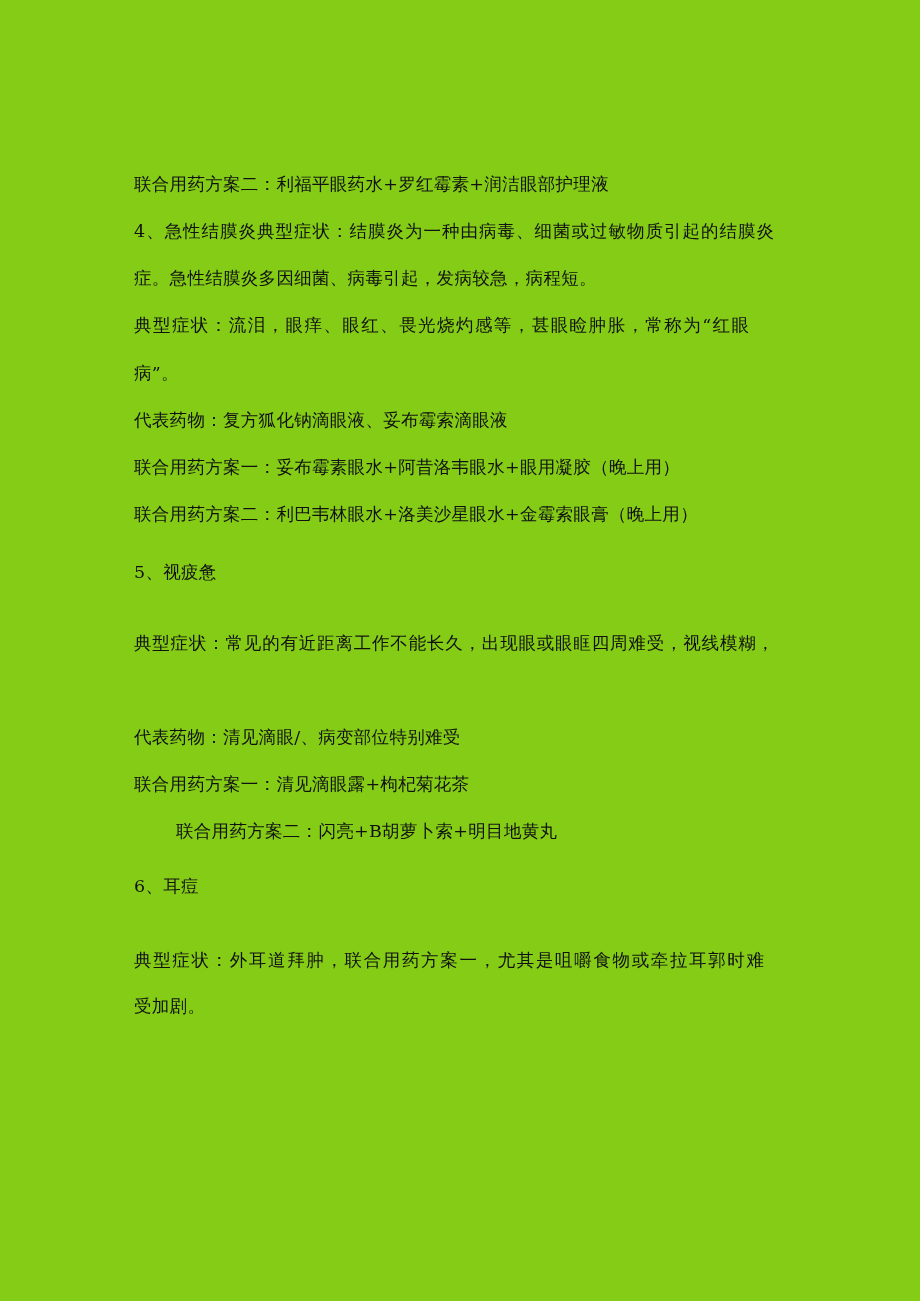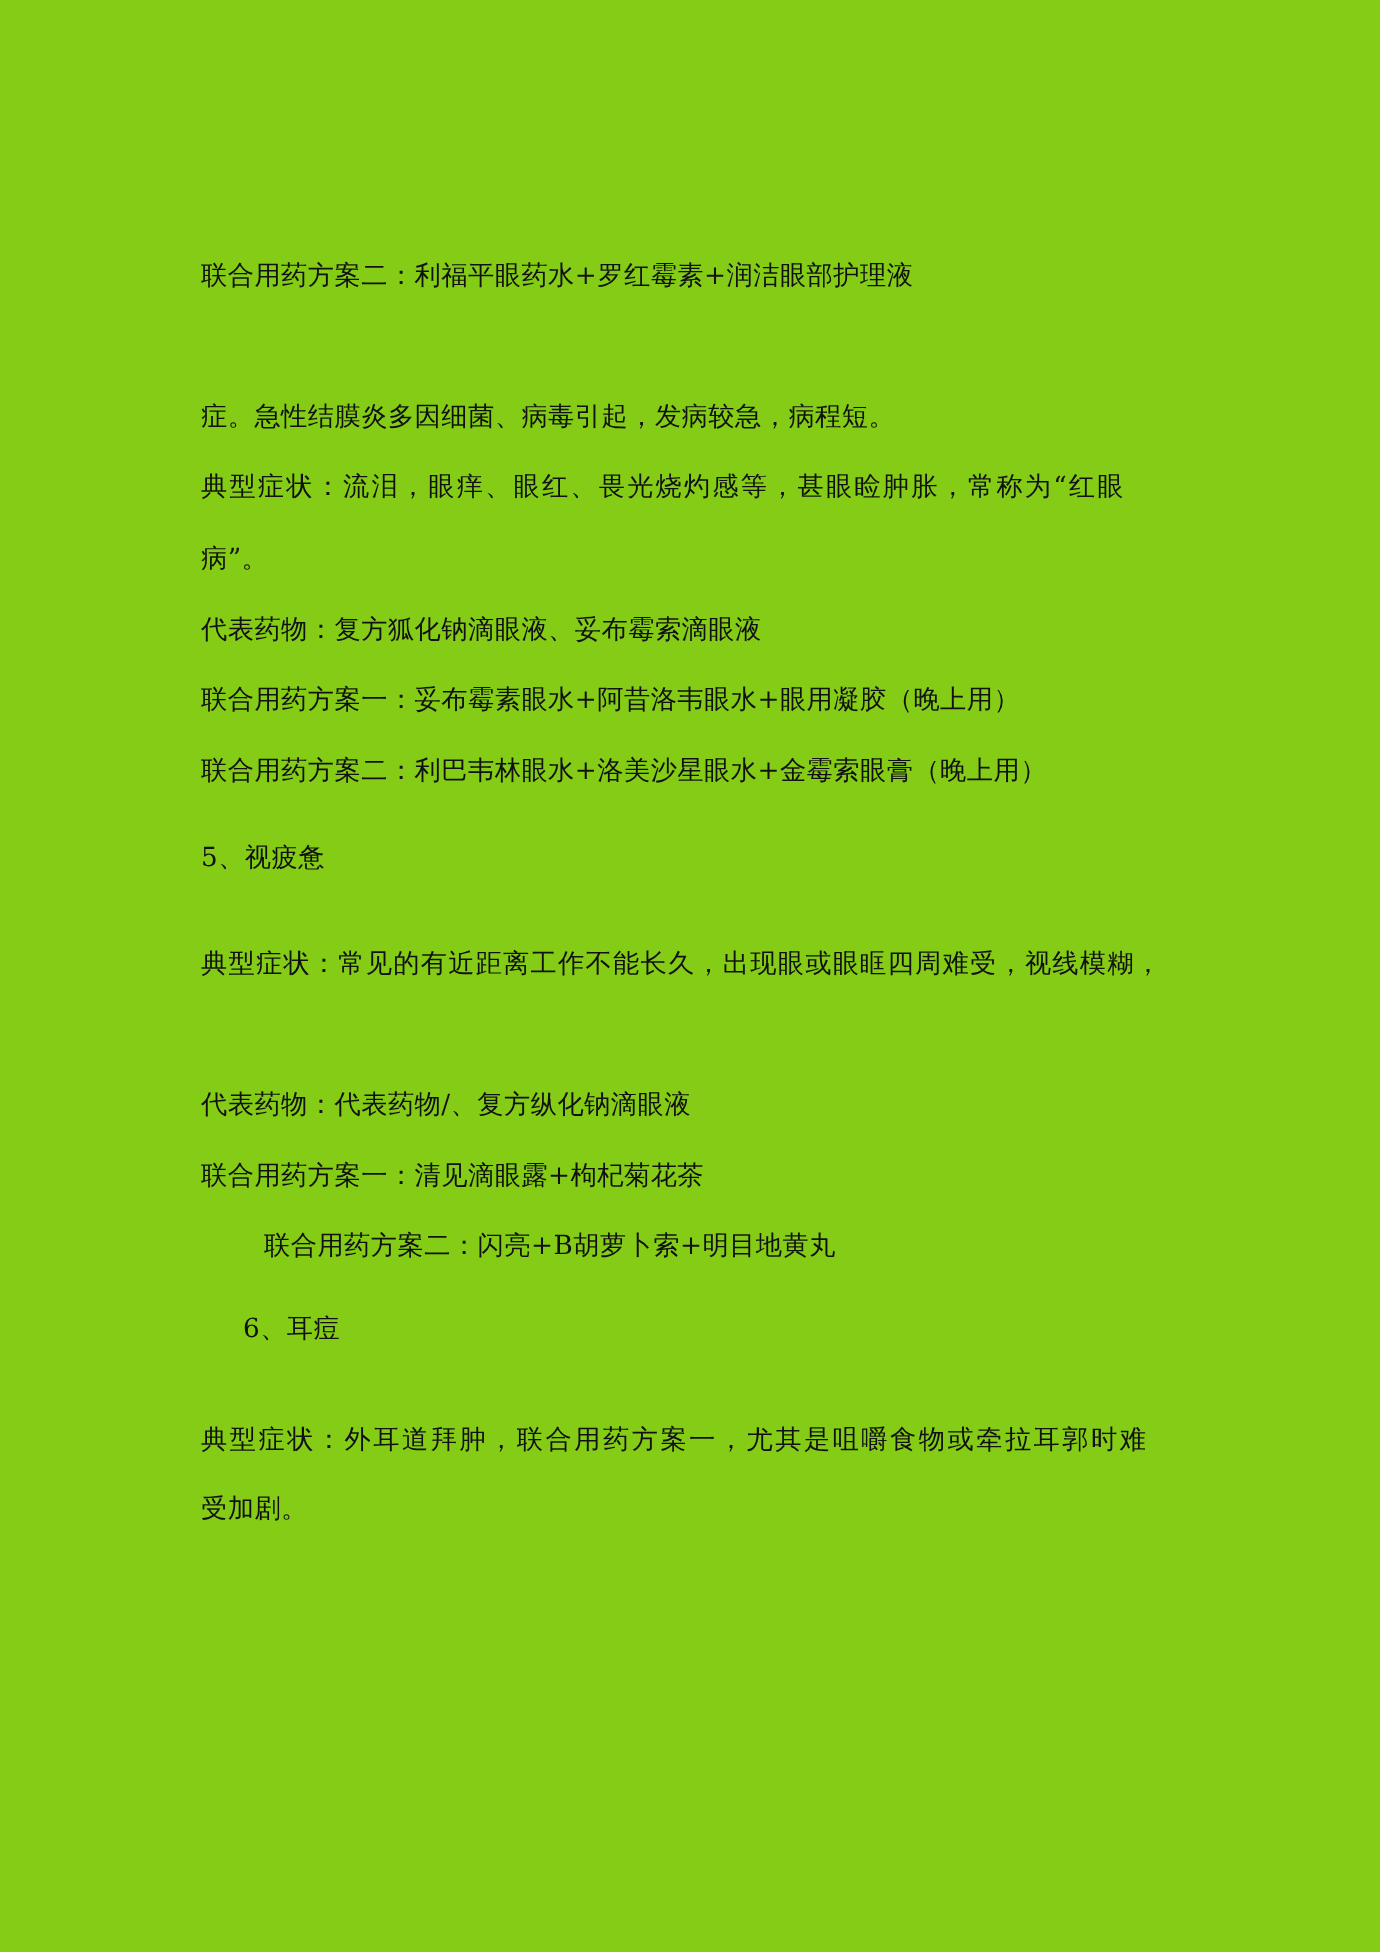--- a/index.html
+++ b/index.html
@@ -37,27 +37,28 @@
       text-align: justify;
       text-align-last: justify;
       letter-spacing: 0;
     }
   </style>
 </head>
 <body>
 
 <div class="page">
   <div class="line" style="top:173px;">联合用药方案二：利福平眼药水+罗红霉素+润洁眼部护理液</div>
+  <div class="line full" style="top:220px;">4、急性结膜炎典型症状：结膜炎为一种由病毒、细菌或过敏物质引起的结膜炎</div>
   <div class="line" style="top:267px;">症。急性结膜炎多因细菌、病毒引起，发病较急，病程短。</div>
   <div class="line" style="top:314px; width:615px; text-align:justify; text-align-last:justify; letter-spacing:0;">典型症状：流泪，眼痒、眼红、畏光烧灼感等，甚眼睑肿胀，常称为“红眼</div>
   <div class="line" style="top:362px;">病”。</div>
   <div class="line" style="top:409px;">代表药物：复方狐化钠滴眼液、妥布霉索滴眼液</div>
   <div class="line" style="top:456px;">联合用药方案一：妥布霉素眼水+阿昔洛韦眼水+眼用凝胶（晚上用）</div>
   <div class="line" style="top:503px;text-align:center;">联合用药方案二：利巴韦林眼水+洛美沙星眼水+金霉索眼膏（晚上用）</div>
   <div class="line" style="top:561px;">5、视疲惫</div>
   <div class="line full" style="top:632px;">典型症状：常见的有近距离工作不能长久，出现眼或眼眶四周难受，视线模糊，</div>
-  <div class="line" style="top:726px;">代表药物：代表药物/、复方纵化钠滴眼液</div>
+  <div class="line" style="top:726px;">代表药物：清见滴眼/、病变部位特别难受</div>
   <div class="line" style="top:773px;">联合用药方案一：清见滴眼露+枸杞菊花茶</div>
   <div class="line" style="top:820px;margin-left:42px;">联合用药方案二：闪亮+B胡萝卜索+明目地黄丸</div>
-  <div class="line" style="top:875px;margin-left:28px;">6、耳痘</div>
+  <div class="line" style="top:875px;">6、耳痘</div>
   <div class="line" style="top:949px; width:630px; text-align:justify; text-align-last:justify; letter-spacing:0;">典型症状：外耳道拜肿，联合用药方案一，尤其是咀嚼食物或牵拉耳郭时难</div>
   <div class="line" style="top:995px;">受加剧。</div>
 </div>
 
 </body></html>

